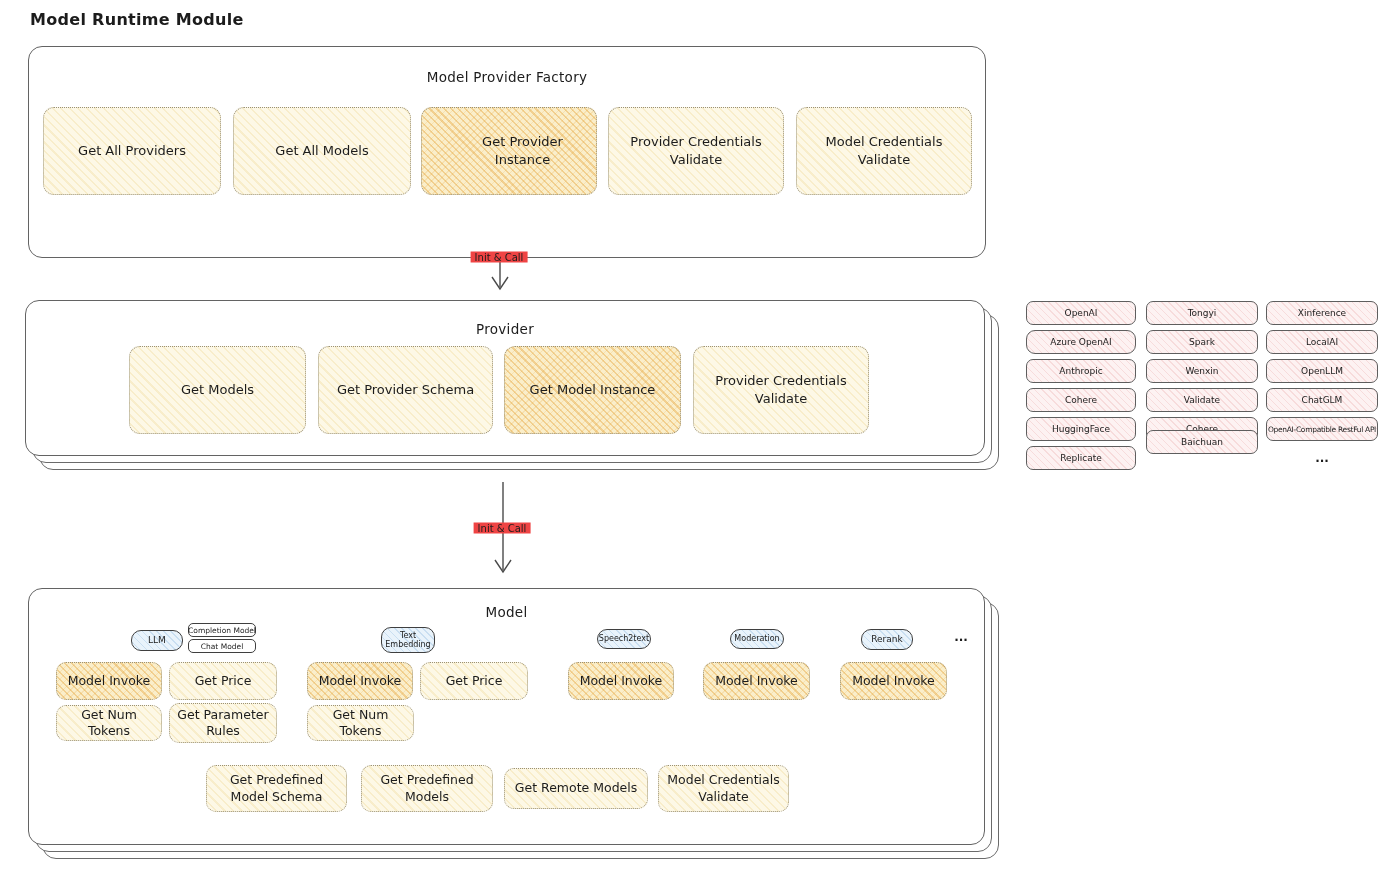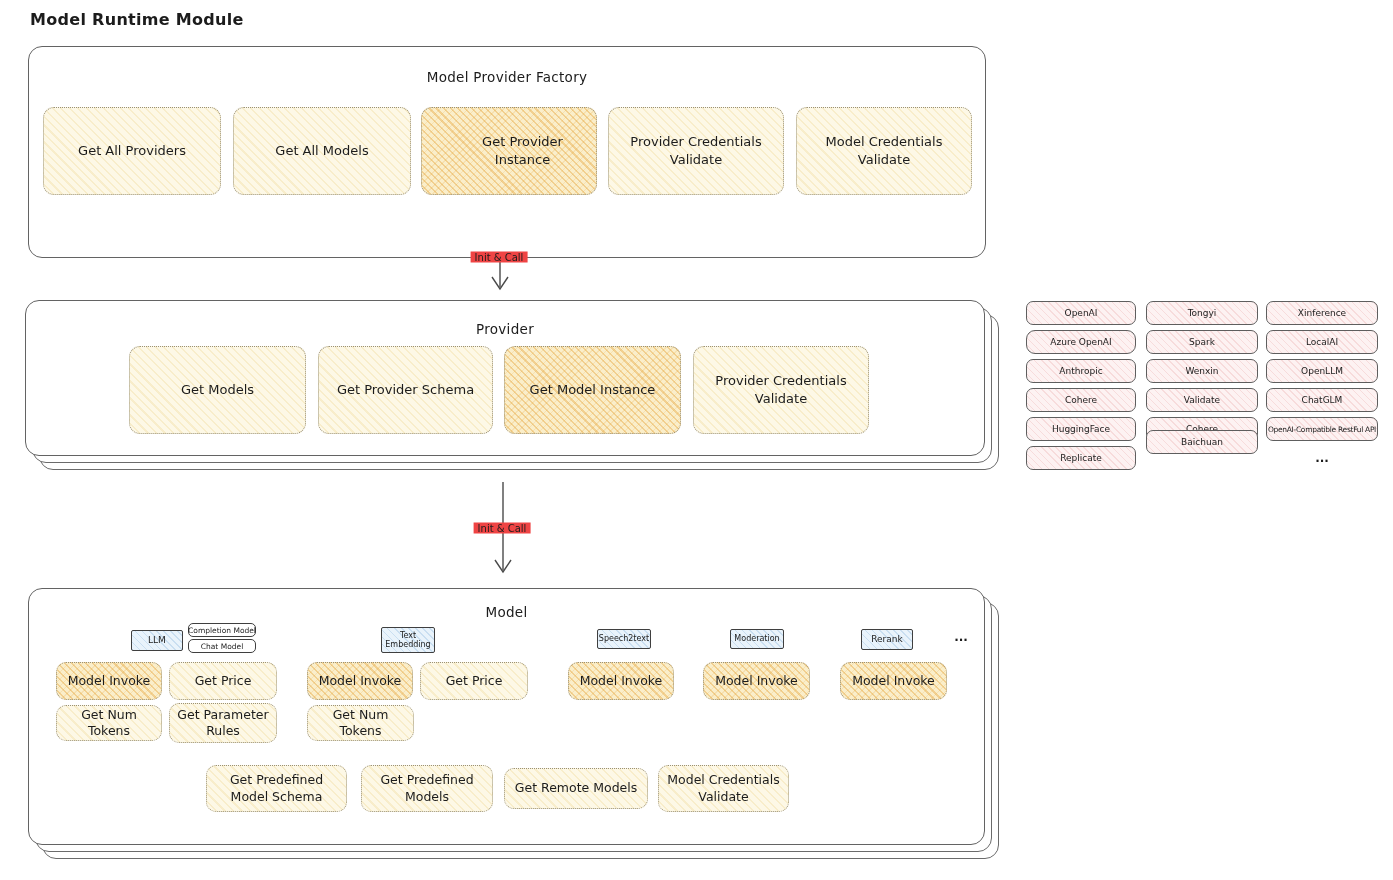--- a/index.html
+++ b/index.html
@@ -16,21 +16,21 @@
         justify-content:center;text-align:center;font-size:12.5px;line-height:1.3;padding:2px 6px;}
   .fill-yellow{background-color:#fdf8e6;
         background-image:repeating-linear-gradient(45deg,rgba(233,196,106,.22) 0 1.5px,transparent 1.5px 6px);}
   .fill-orange{background-color:#faeeca;
         background-image:repeating-linear-gradient(45deg,rgba(228,160,50,.38) 0 1.5px,transparent 1.5px 5px),
                          repeating-linear-gradient(-45deg,rgba(228,160,50,.18) 0 1px,transparent 1px 5px);}
   .pill{border:1.4px solid #5e5e5e;border-radius:7px;display:flex;align-items:center;justify-content:center;
         font-size:9px;background-color:#fdf2f2;
         background-image:repeating-linear-gradient(45deg,rgba(226,140,140,.22) 0 1.2px,transparent 1.2px 5px);}
   .pill.small-label{font-size:7.5px;letter-spacing:-.3px;white-space:nowrap;}
-  .tab{border:1.4px solid #3f3f3f;border-radius:2px;display:flex;align-items:center;justify-content:center;
+  .tab{border:1.4px solid #3f3f3f;border-radius:10px;display:flex;align-items:center;justify-content:center;
         text-align:center;font-size:9px;line-height:1.15;background-color:#e9f3fb;
         background-image:repeating-linear-gradient(45deg,rgba(120,170,215,.28) 0 1.2px,transparent 1.2px 5px);}
   .tab.tiny{font-size:8px;}
   .subtab{border:1.3px solid #3f3f3f;border-radius:5px;background:#fff;display:flex;align-items:center;
         justify-content:center;font-size:7.5px;white-space:nowrap;}
   .ellipsis{font-size:12px;font-weight:600;display:flex;align-items:center;justify-content:center;}
   .arrow-label{position:absolute;transform:translate(-50%,-50%);background:#ef4444;font-size:10px;
         padding:0 4px;white-space:nowrap;z-index:3;}
   .narrow span{display:inline-block;max-width:96px;margin-left:27px;}
   svg{display:block;}

